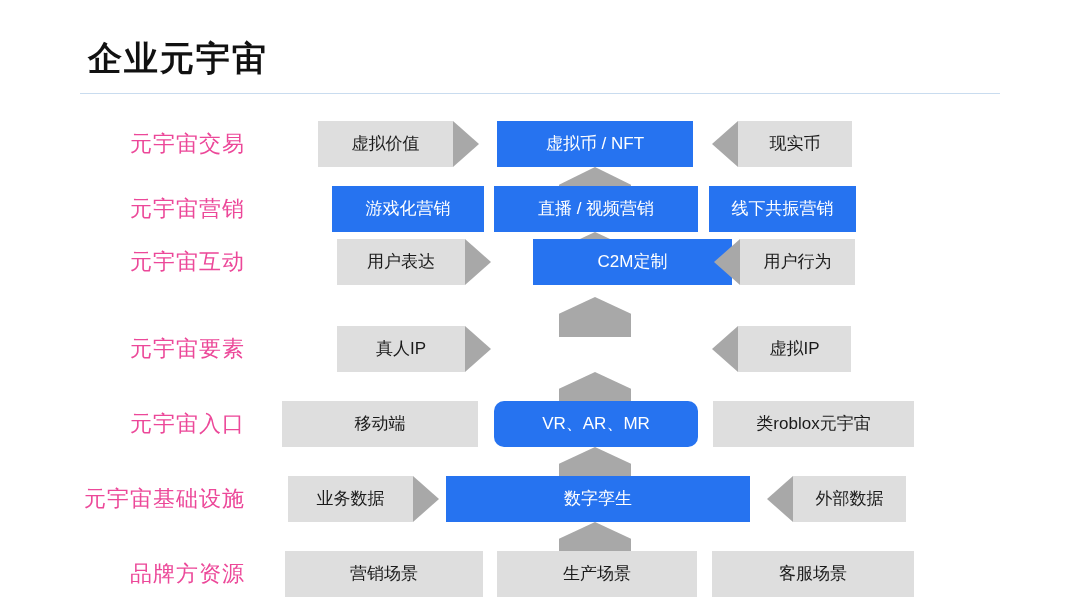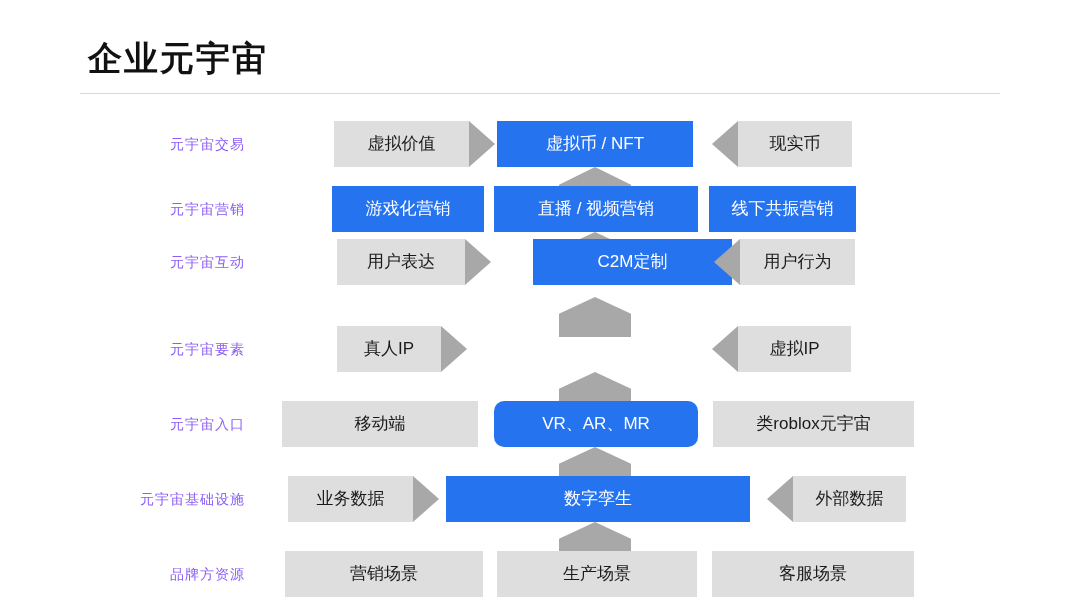--- a/index.html
+++ b/index.html
@@ -49,22 +49,22 @@
     position: absolute;
     left: 0;
     width: 1080px;
     height: 46px;
   }
   .row-label {
     position: absolute;
     left: 40px;
     width: 205px;
     text-align: right;
-    font-size: 14px;
-    color: #8b5cf6;
+    font-size: 22px;
+    color: #ec4899;
     line-height: 46px;
     letter-spacing: 1px;
     white-space: nowrap;
   }
 
   
   .cell {
     position: absolute;
     top: 0;
     height: 46px;
@@ -130,21 +130,21 @@
 <body>
 
 <div id="page-title">企业元宇宙</div>
 
 <div id="title-rule"></div>
 
 <div id="diagram">
 
   <div class="row" style="top:18px;">
     <div class="row-label">元宇宙交易</div>
-    <div class="cell arrow-right" style="left:334px;width:135px;">
+    <div class="cell arrow-right" style="left:318px;width:135px;">
       <span class="cell-text">虚拟价值</span>
       <span class="head"></span>
     </div>
     <div class="cell plain-blue" style="left:497px;width:196px;">
       <span class="cell-text">虚拟币 / NFT</span>
     </div>
     <div class="cell arrow-left" style="left:738px;width:114px;">
       <span class="cell-text">现实币</span>
       <span class="head"></span>
     </div>
@@ -176,21 +176,21 @@
     </div>
     <div class="cell arrow-left" style="left:740px;width:115px;">
       <span class="cell-text">用户行为</span>
       <span class="head"></span>
     </div>
   </div>
   <div class="up-connector" style="left:559px;top:194px;height:40px;"></div>
 
   <div class="row" style="top:223px;">
     <div class="row-label">元宇宙要素</div>
-    <div class="cell arrow-right" style="left:337px;width:104px;">
+    <div class="cell arrow-right" style="left:337px;width:128px;">
       <span class="cell-text">真人IP</span>
       <span class="head"></span>
     </div>
     <div class="cell arrow-left" style="left:738px;width:113px;">
       <span class="cell-text">虚拟IP</span>
       <span class="head"></span>
     </div>
   </div>
   <div class="up-connector" style="left:559px;top:269px;height:40px;"></div>
 

